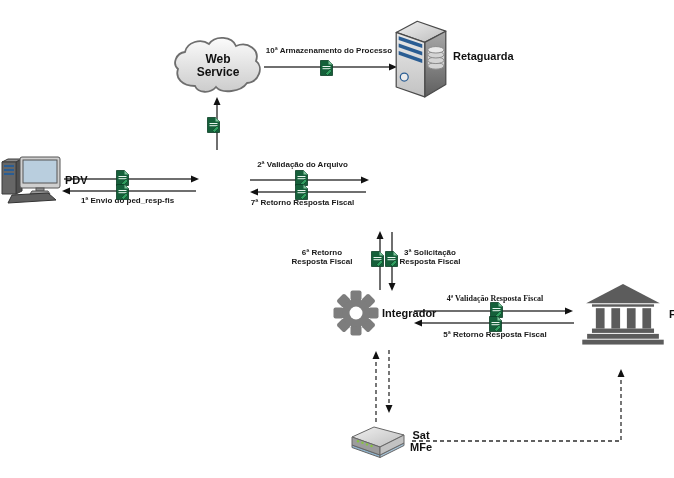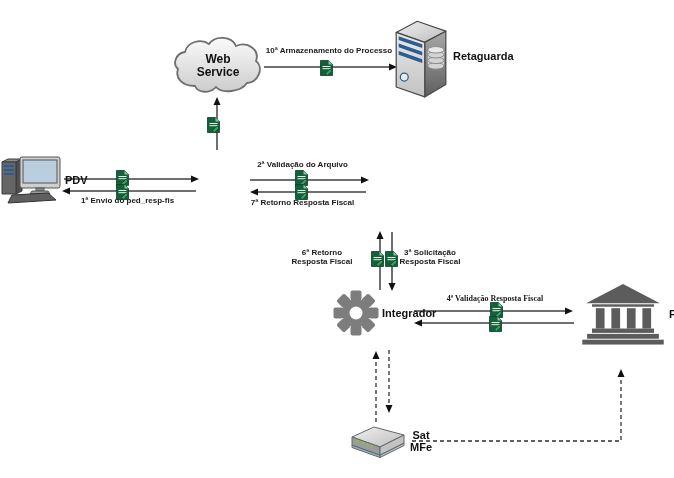--- a/index.html
+++ b/index.html
@@ -210,20 +210,21 @@
   
   <div class="edge-label" style="left:50px;top:160px;width:155px;margin-top:36px;">1ª Envio do ped_resp-fis</div>
   <div class="edge-label" style="left:225px;top:160px;width:155px;">2ª Validação do Arquivo</div>
   <div class="edge-label" style="left:225px;top:198px;width:155px;">7ª Retorno Resposta Fiscal</div>
   <div class="edge-label" style="left:240px;top:46px;width:178px;">10ª Armazenamento do Processo</div>
   <div class="edge-label" style="left:273px;top:248px;width:98px;">6ª Retorno
 Resposta Fiscal</div>
   <div class="edge-label" style="left:380px;top:248px;width:100px;">3ª Solicitação
 Resposta Fiscal</div>
   <div class="edge-label" style="left:420px;top:294px;width:150px;font-family:Liberation Serif, serif;">4ª Validação Resposta Fiscal</div>
+  <div class="edge-label" style="left:420px;top:330px;width:150px;">5ª Retorno Resposta Fiscal</div>
 
   
   <span class="doc" style="left:116px;top:170px;">
     <svg viewBox="0 0 13 16">
         <path d="M0.5,0.5 H8.5 L12.5,4.5 V15.5 H0.5 Z" fill="#15603a" stroke="#0a3d24" stroke-width="0.8"></path>
         <path d="M8.5,0.5 V4.5 H12.5 Z" fill="#7fc49c"></path>
         <rect x="2.5" y="6" width="8" height="1" fill="#e8f5ee"></rect>
         <rect x="2.5" y="8.2" width="8" height="1" fill="#e8f5ee"></rect>
         <path d="M5.5,13.5 L10,9 L12,11 L7.5,15.5 Z" fill="#2f9e5f" stroke="#0a3d24" stroke-width="0.6"></path>
       </svg>

